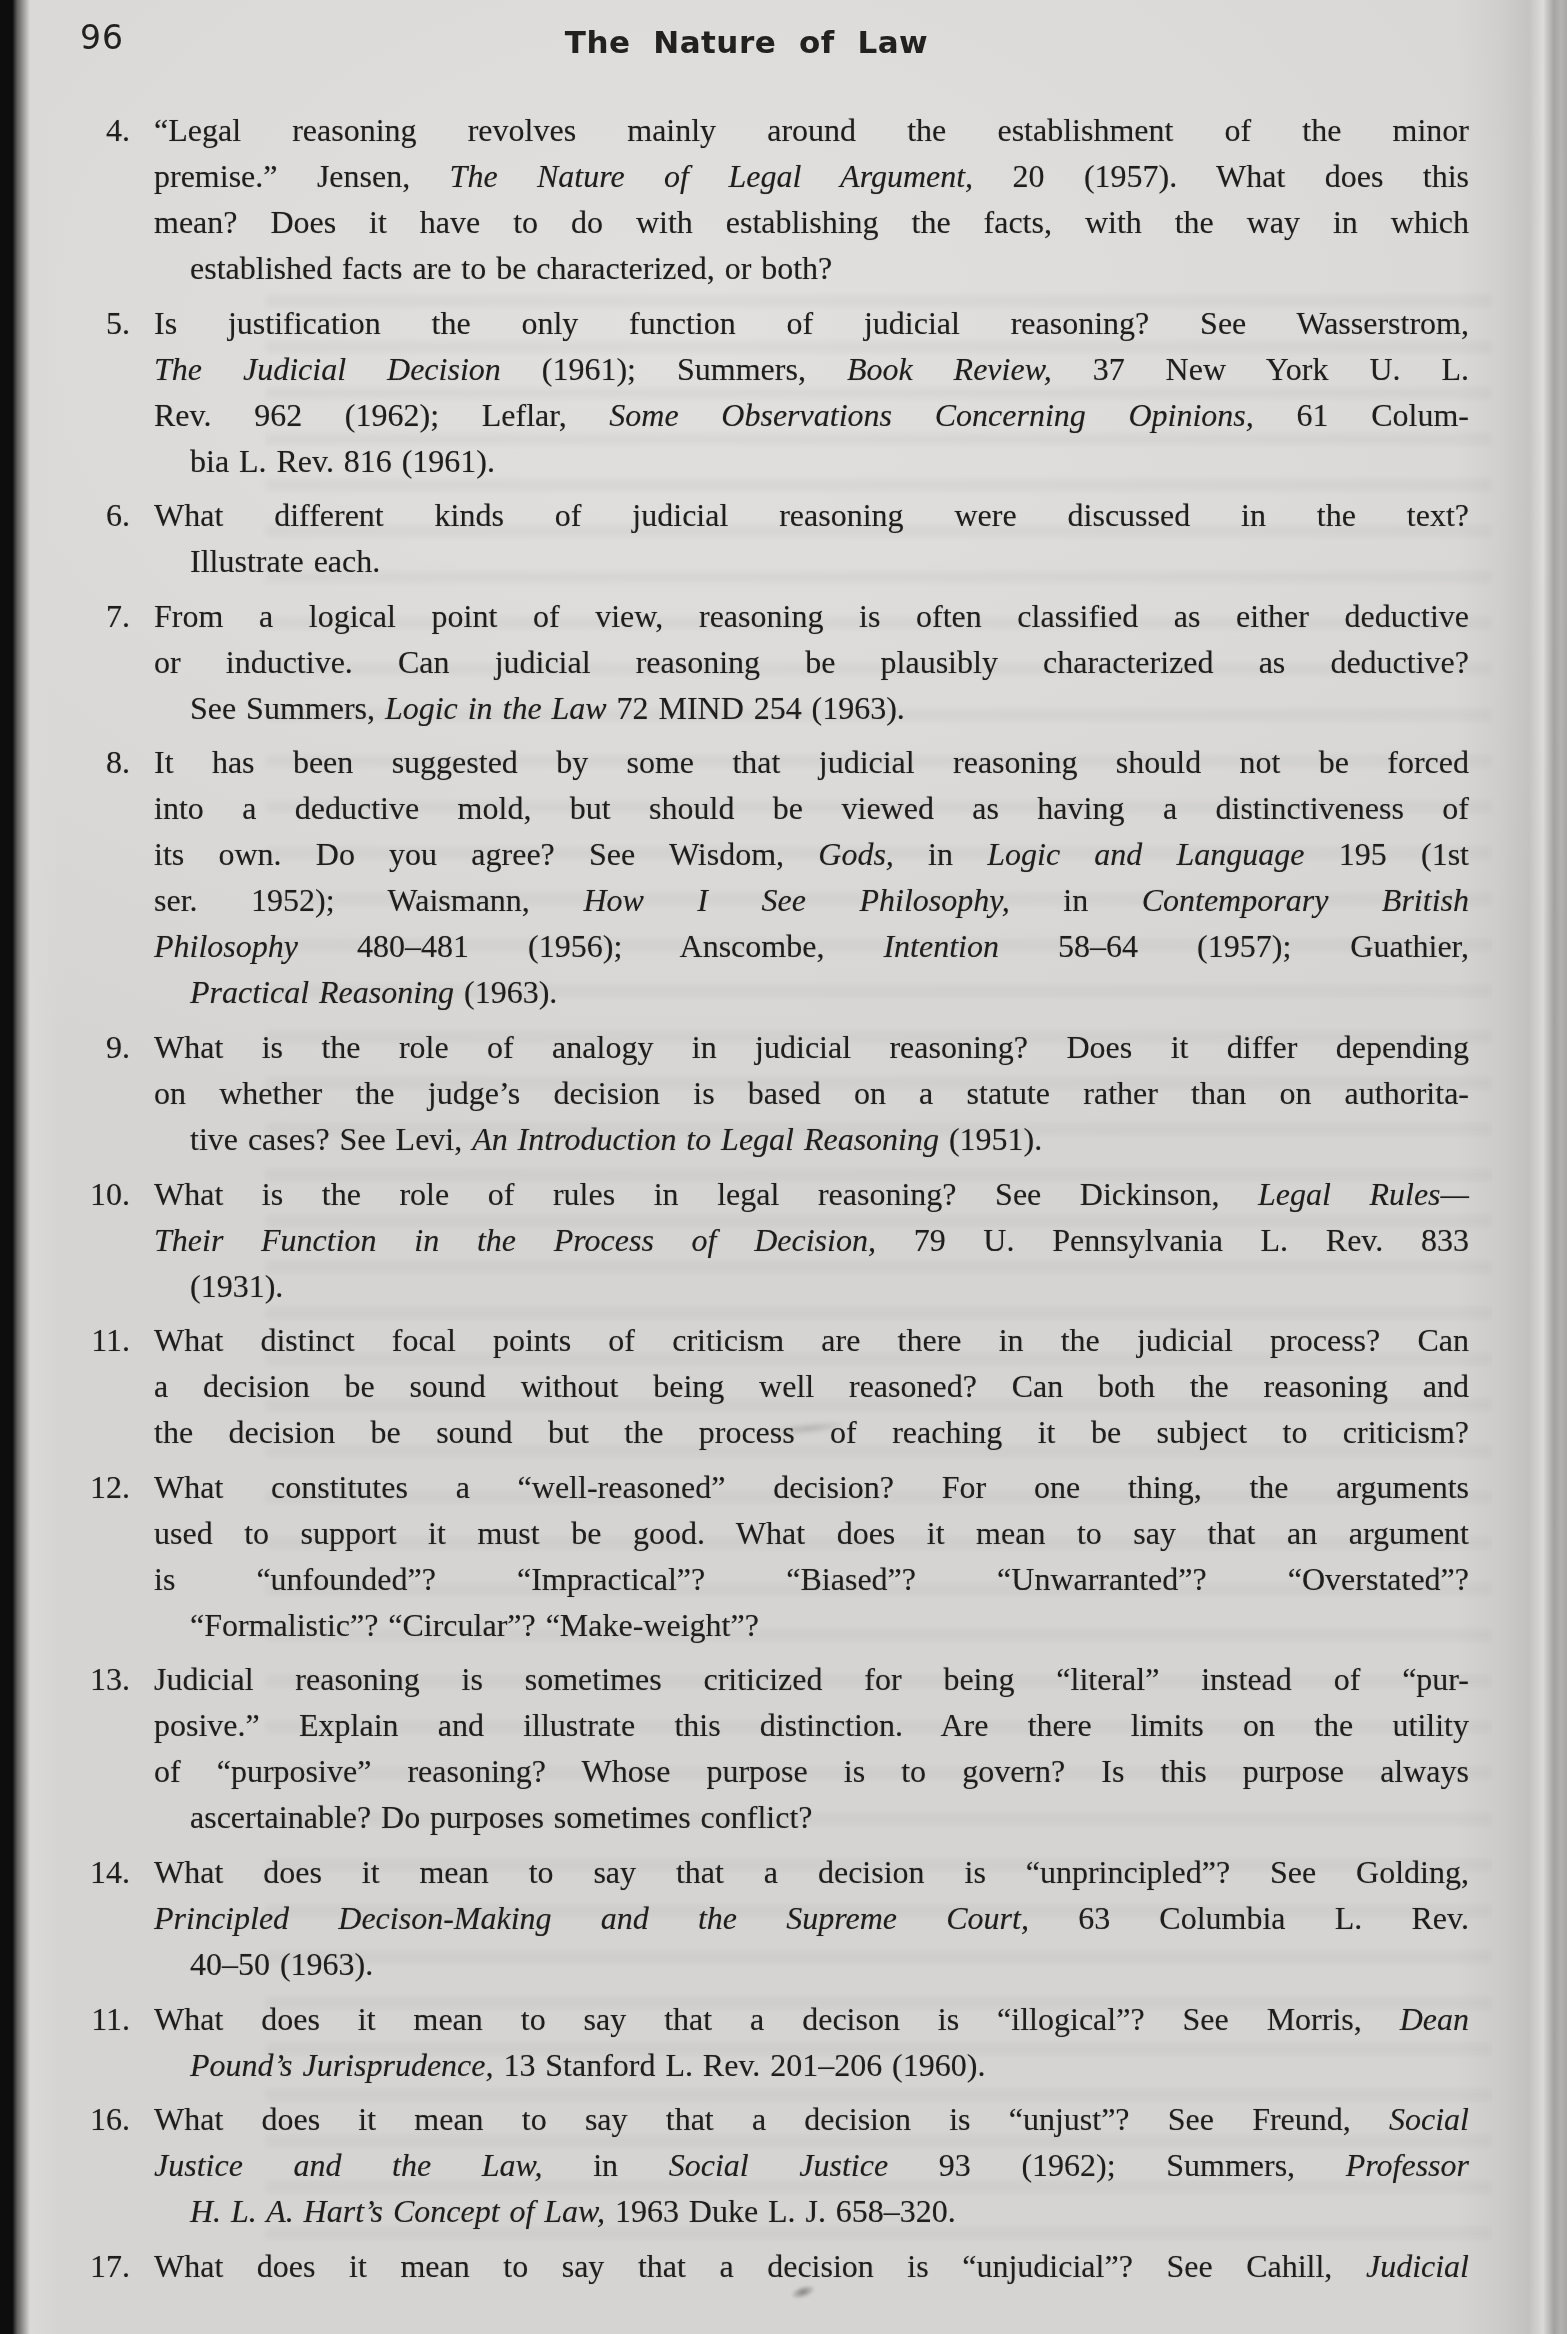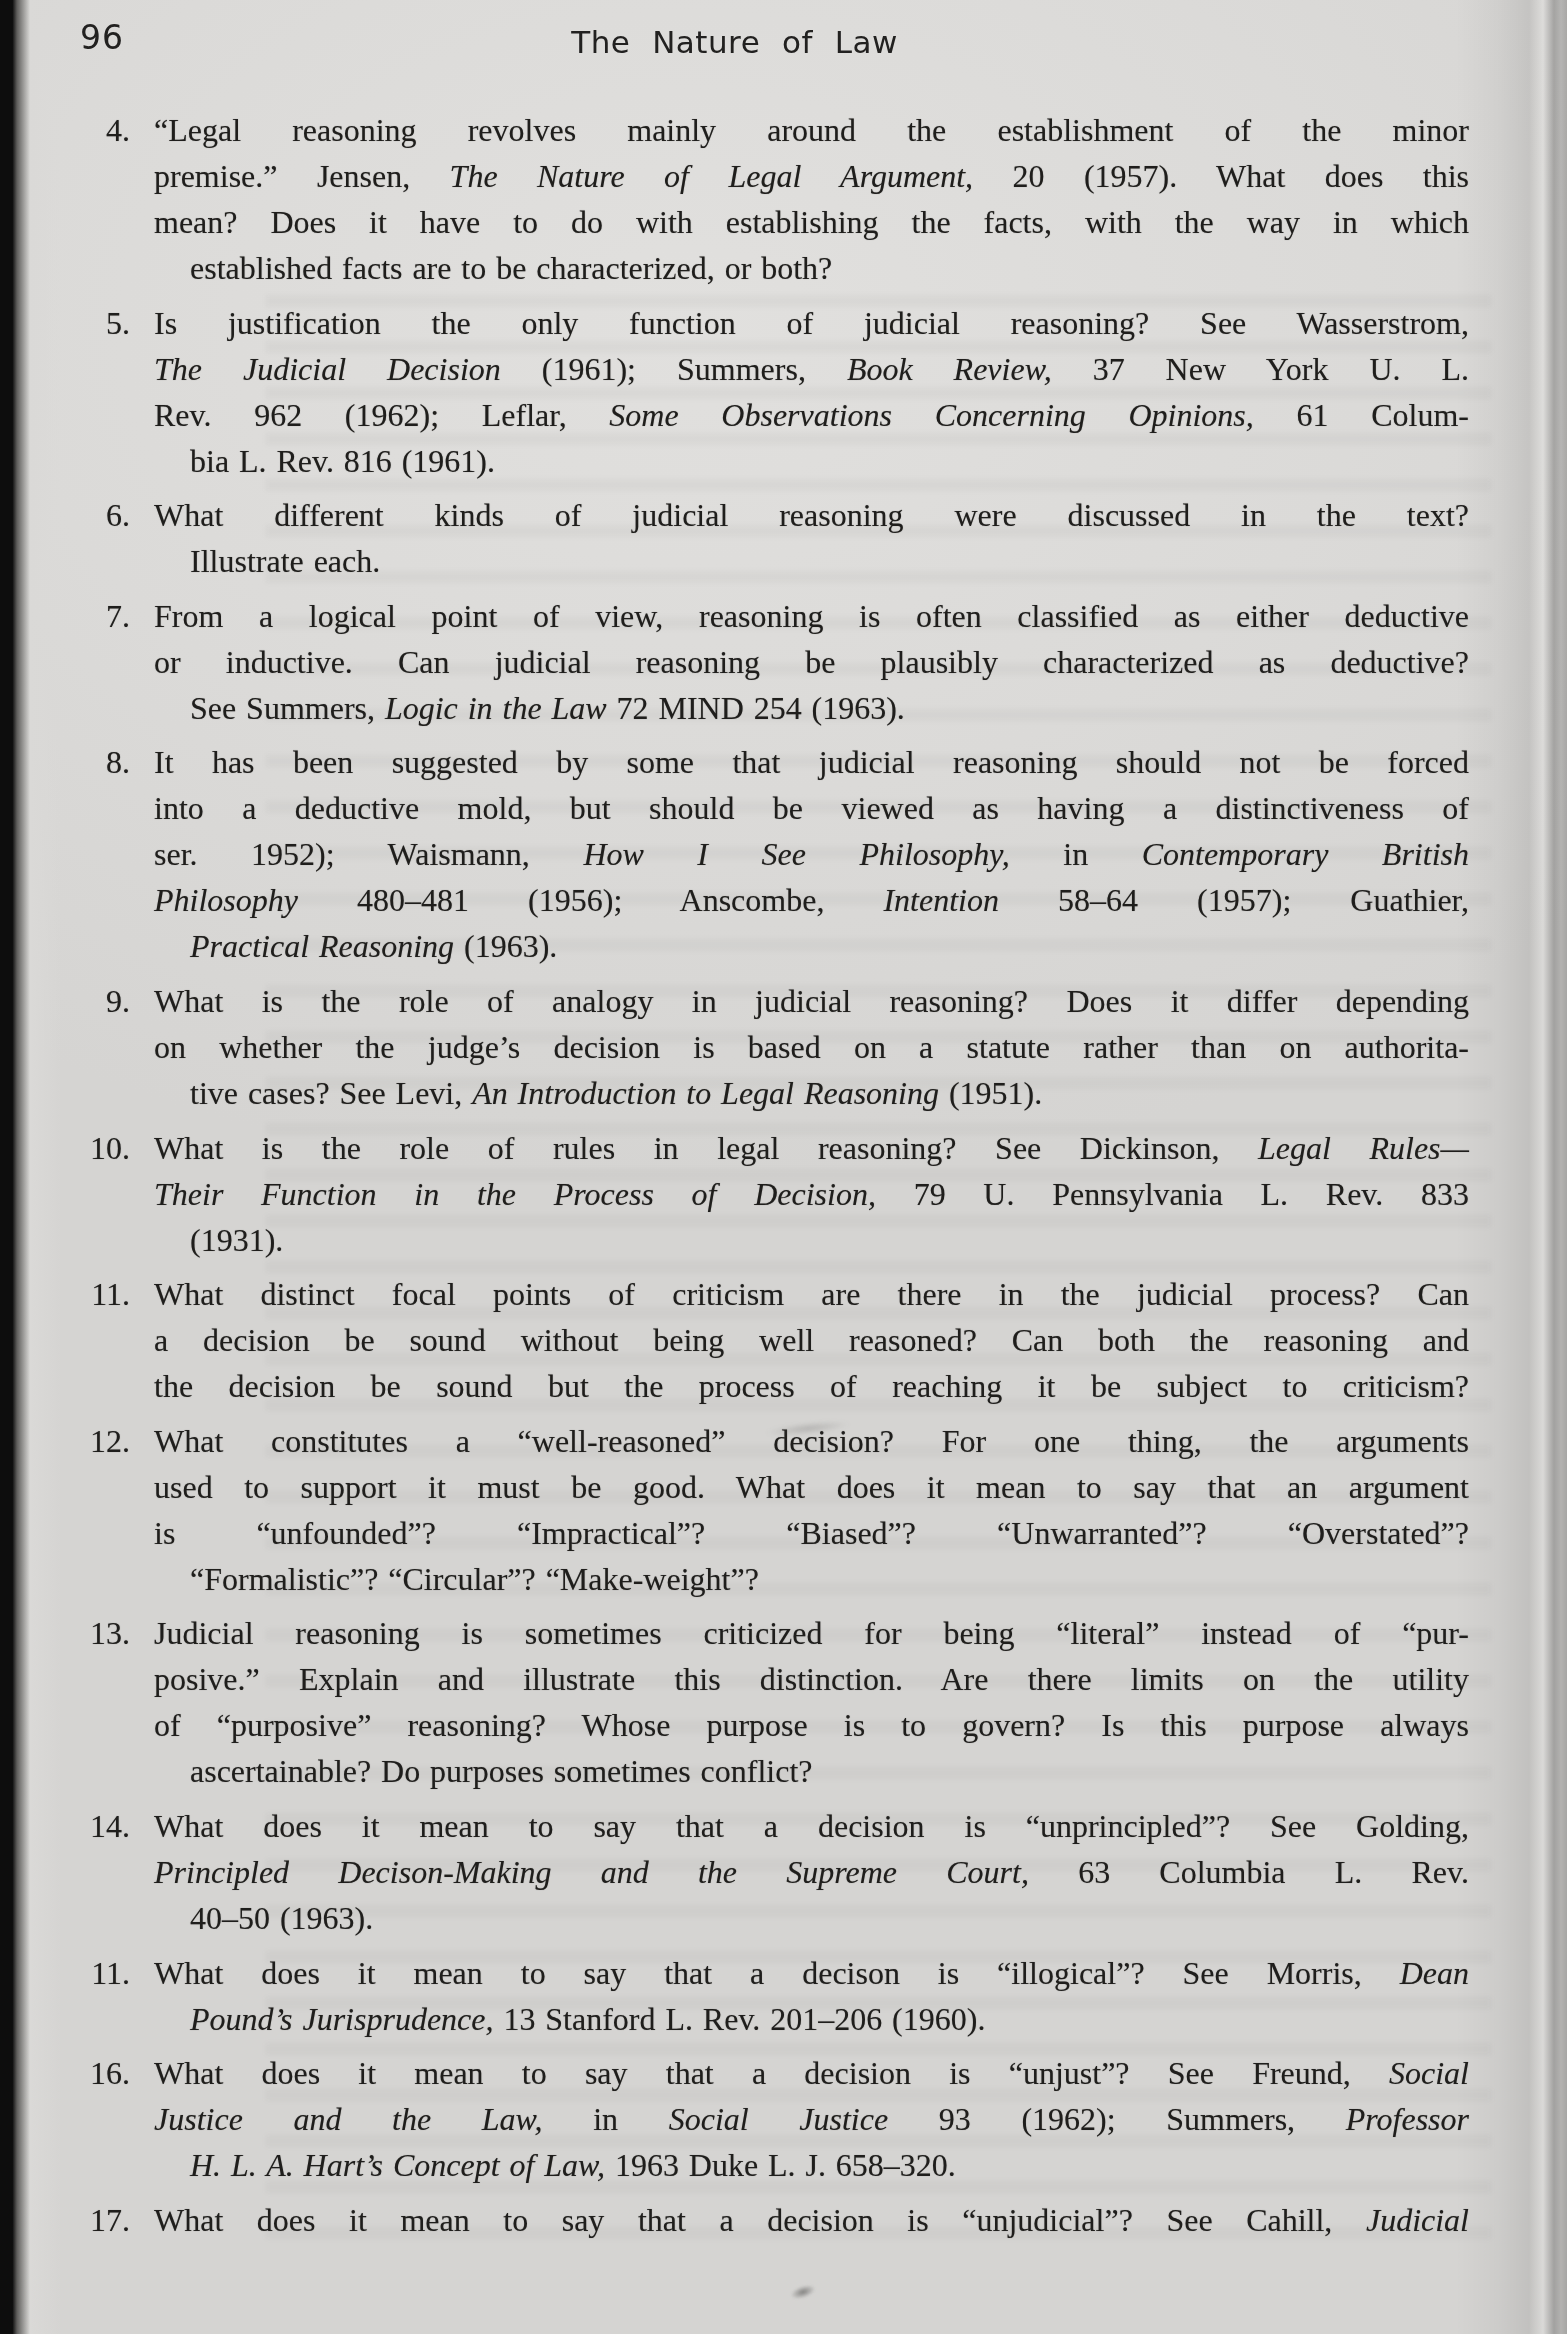--- a/index.html
+++ b/index.html
@@ -34,24 +34,24 @@
     pointer-events:none;
   }
 
   .header-pagenum {
     position:absolute; left:80px; top:19px;
     font-family:"DejaVu Sans", sans-serif;
     font-weight:400; font-size:33px; line-height:38px;
     color:#222120; letter-spacing:1px;
   }
   .header-title {
-    position:absolute; left:4px; top:23px; width:1461px;
+    position:absolute; left:16px; top:23px; width:1461px;
     text-align:center;
     font-family:"DejaVu Sans", sans-serif;
-    font-weight:400; font-size:31px; line-height:38px;
+    font-weight:700; font-size:31px; line-height:38px;
     color:#222120; letter-spacing:0.5px; word-spacing:11.4px;
   }
 
   .content {
     position:absolute; left:0; top:107px; width:1567px;
   }
   .item {
     position:relative;
     padding-left:154px; padding-right:98px;
     margin-bottom:8.6px;
@@ -114,20 +114,21 @@
       <div class="item">
         <div class="num">7.</div>
         <div class="line"><span>From a logical point of view, reasoning is often classified as either deductive</span></div>
         <div class="line"><span>or inductive. Can judicial reasoning be plausibly characterized as deductive?</span></div>
         <div class="line last"><span>See Summers, </span><span class="it">Logic in the Law</span><span> 72 MIND 254 (1963).</span></div>
       </div>
       <div class="item">
         <div class="num">8.</div>
         <div class="line"><span>It has been suggested by some that judicial reasoning should not be forced</span></div>
         <div class="line"><span>into a deductive mold, but should be viewed as having a distinctiveness of</span></div>
+        <div class="line"><span>its own. Do you agree? See Wisdom, </span><span class="it">Gods,</span><span> in </span><span class="it">Logic and Language</span><span> 195 (1st</span></div>
         <div class="line"><span>ser. 1952); Waismann, </span><span class="it">How I See Philosophy,</span><span> in </span><span class="it">Contemporary British</span></div>
         <div class="line"><span class="it">Philosophy</span><span> 480–481 (1956); Anscombe, </span><span class="it">Intention</span><span> 58–64 (1957); Guathier,</span></div>
         <div class="line last"><span class="it">Practical Reasoning</span><span> (1963).</span></div>
       </div>
       <div class="item">
         <div class="num">9.</div>
         <div class="line"><span>What is the role of analogy in judicial reasoning? Does it differ depending</span></div>
         <div class="line"><span>on whether the judge’s decision is based on a statute rather than on authorita-</span></div>
         <div class="line last"><span>tive cases? See Levi, </span><span class="it">An Introduction to Legal Reasoning</span><span> (1951).</span></div>
       </div>

